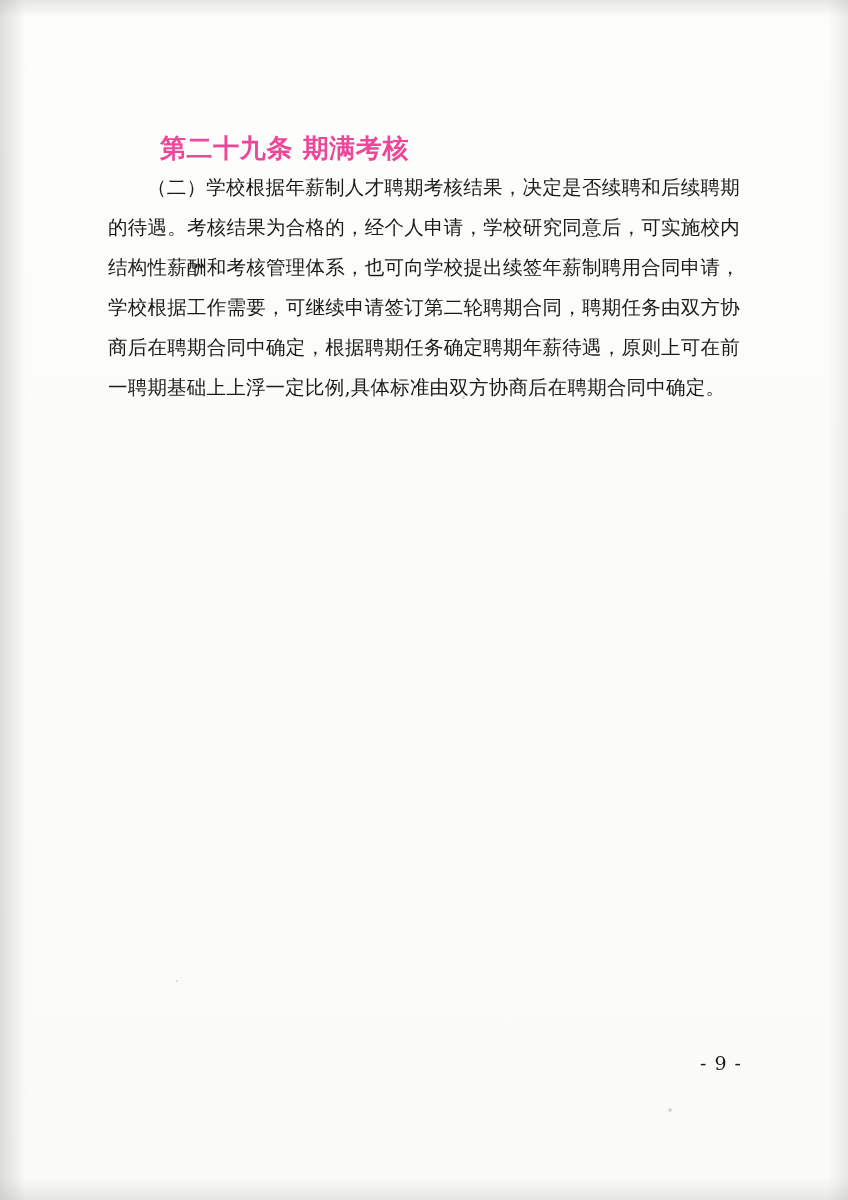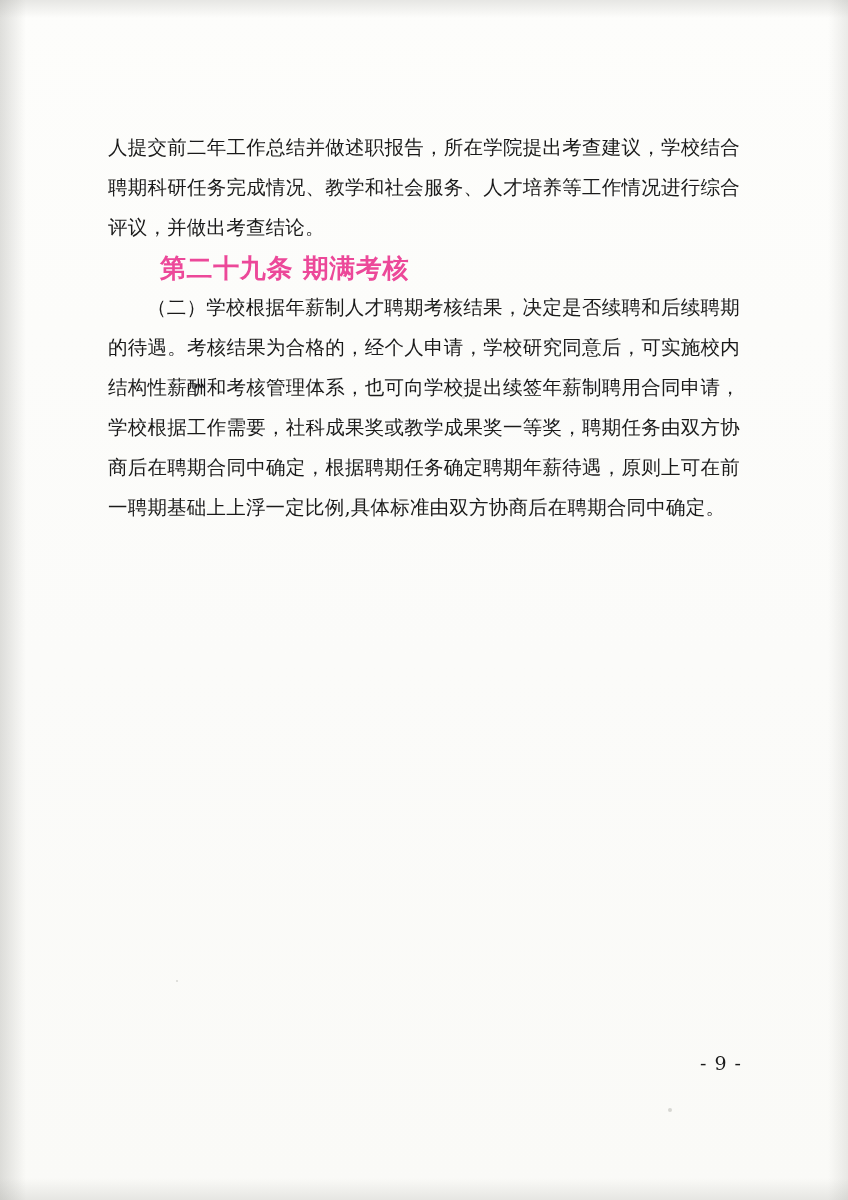--- a/index.html
+++ b/index.html
@@ -101,19 +101,18 @@
   <div class="edge-shade-left"></div>
   <div class="edge-shade-top"></div>
   <div class="edge-shade-right"></div>
   <div class="edge-shade-bottom"></div>
 
   <div class="speck" style="left:462px; top:396px; width:3px; height:3px;"></div>
   <div class="speck" style="left:668px; top:1108px; width:4px; height:4px;"></div>
   <div class="speck" style="left:176px; top:980px; width:2px; height:2px;"></div>
 
   <div class="content">
-    <p class="doc-p">人提交前二年工作总结并做述职报告，所在学院提出考查建议，学校结合聘期科研任务完成情况、教学和社会服务、人才培养等工作情况进行综合评议，并做出考查结论。</p>
     <p class="heading">第二十九条  期满考核</p>
-    <p class="doc-p indent2">（二）学校根据年薪制人才聘期考核结果，决定是否续聘和后续聘期的待遇。考核结果为合格的，经个人申请，学校研究同意后，可实施校内结构性薪酬和考核管理体系，也可向学校提出续签年薪制聘用合同申请，学校根据工作需要，社科成果奖或教学成果奖一等奖，聘期任务由双方协商后在聘期合同中确定，根据聘期任务确定聘期年薪待遇，原则上可在前一聘期基础上上浮一定比例,具体标准由双方协商后在聘期合同中确定。</p>
+    <p class="doc-p indent2">（二）学校根据年薪制人才聘期考核结果，决定是否续聘和后续聘期的待遇。考核结果为合格的，经个人申请，学校研究同意后，可实施校内结构性薪酬和考核管理体系，也可向学校提出续签年薪制聘用合同申请，学校根据工作需要，可继续申请签订第二轮聘期合同，聘期任务由双方协商后在聘期合同中确定，根据聘期任务确定聘期年薪待遇，原则上可在前一聘期基础上上浮一定比例,具体标准由双方协商后在聘期合同中确定。</p>
   </div>
 
   <div class="page-number">- 9 -</div>
 </div>
 
 </body></html>

